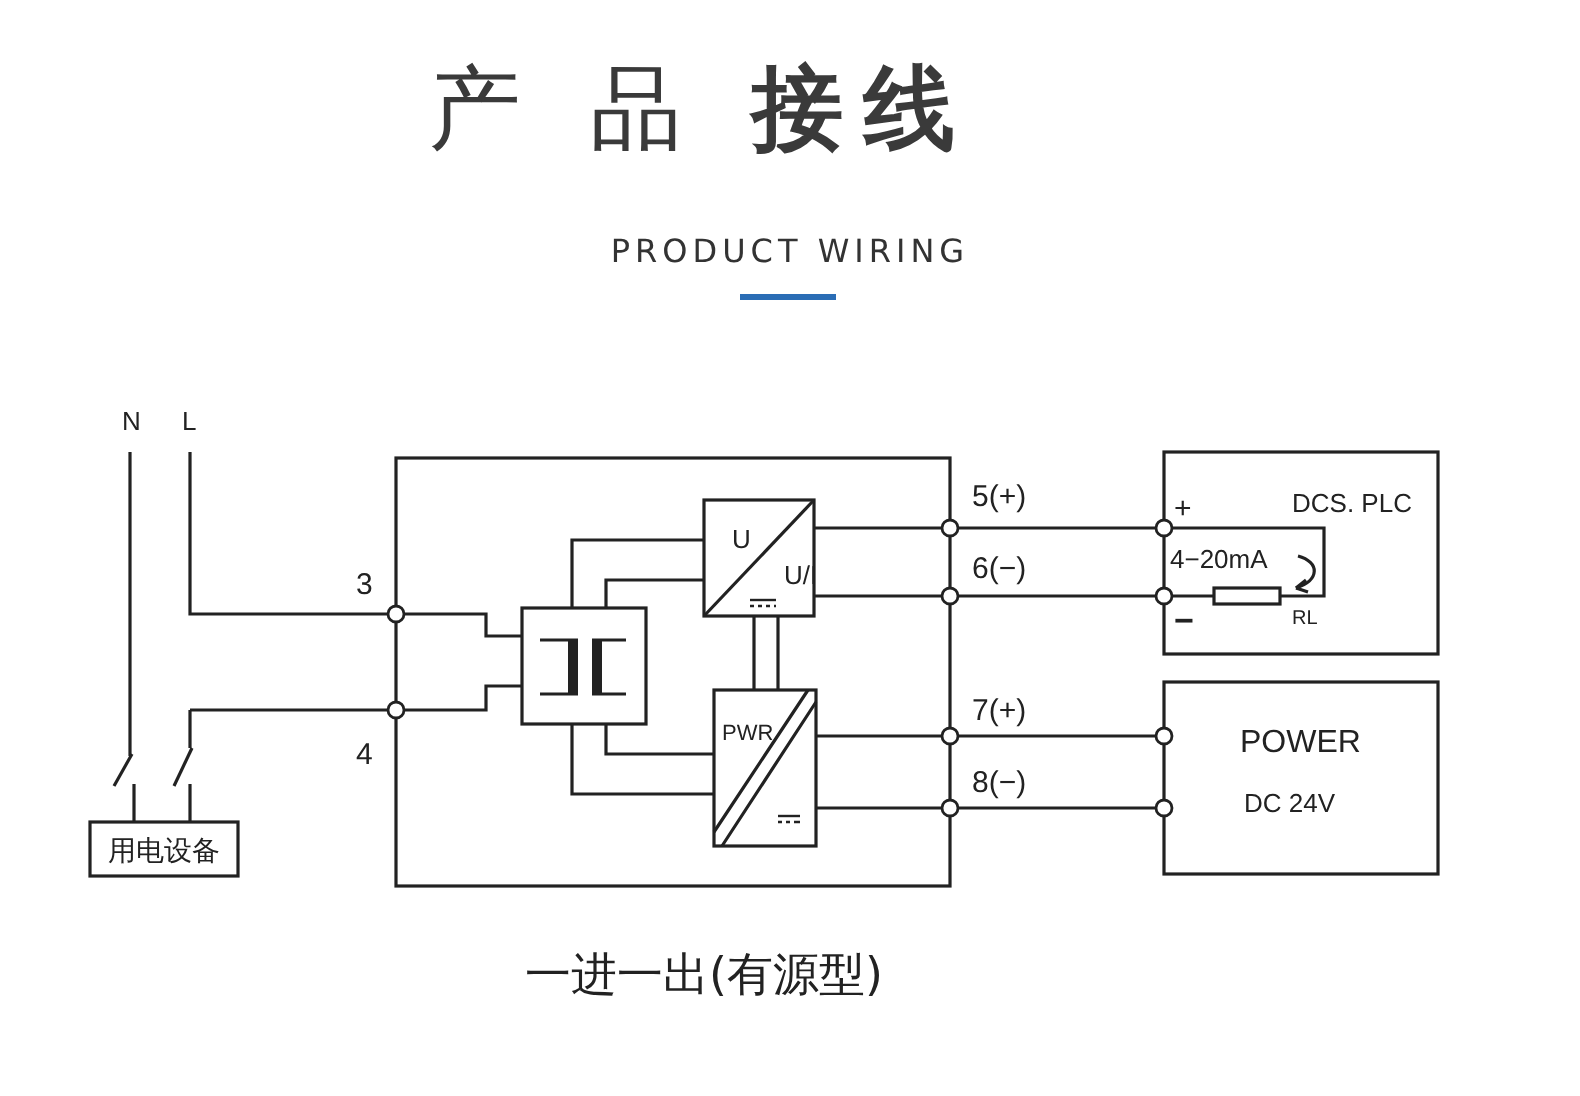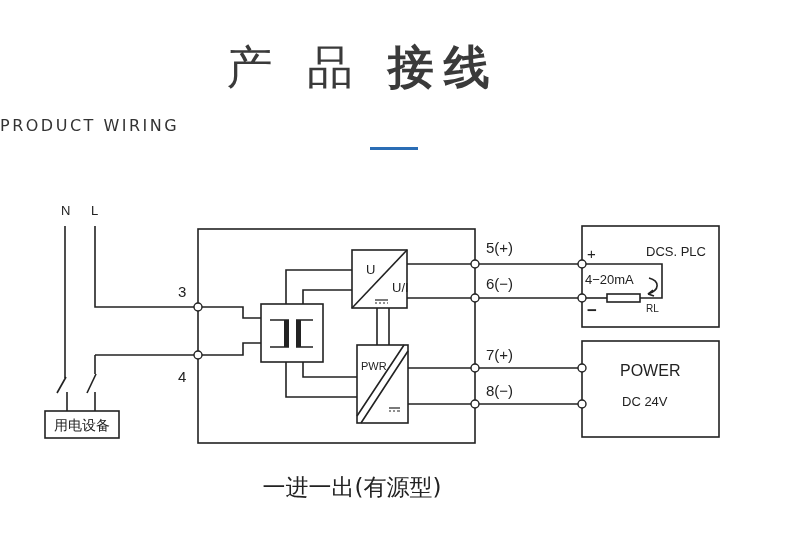--- a/index.html
+++ b/index.html
@@ -1,21 +1,21 @@
 <!DOCTYPE html>
 <html><head>
 <meta charset="utf-8">
 <style>
   html, body { margin: 0; padding: 0; background: #ffffff; }
   body { width: 790px; height: 548px; position: relative; overflow: hidden; font-family: "Liberation Sans", "DejaVu Sans", sans-serif; }
-  .title-wrap { position: absolute; left: 0; top: 37px; width: 702px; text-align: center; padding-left: 12px; }
+  .title-wrap { position: absolute; left: 0; top: 24px; width: 702px; text-align: center; }
   .title-cn { font-family: "DejaVu Sans", sans-serif; font-size: 46px; color: #3a3a3a; letter-spacing: 10px; line-height: 60px; }
   .title-cn .light { font-weight: normal; }
   .title-cn .bold { font-weight: bold; }
-  .title-en { position: absolute; left: 0; top: 116px; width: 790px; font-family: "DejaVu Sans", sans-serif; font-size: 16px; letter-spacing: 2.5px; color: #333; }
+  .title-en { position: absolute; left: 0; top: 116px; width: 790px; text-align: center; font-family: "DejaVu Sans", sans-serif; font-size: 16px; letter-spacing: 2.5px; color: #333; }
   .title-bar { position: absolute; left: 370px; top: 147px; width: 48px; height: 3px; background: #2a6db5; }
   svg { position: absolute; left: 0; top: 0; }
   .t { font-family: "Liberation Sans", "DejaVu Sans", sans-serif; fill: #222; }
   .cn { font-family: "DejaVu Sans", sans-serif; fill: #222; }
 </style>
 </head>
 <body>
 
 <div class="title-wrap">
   <span class="title-cn">

